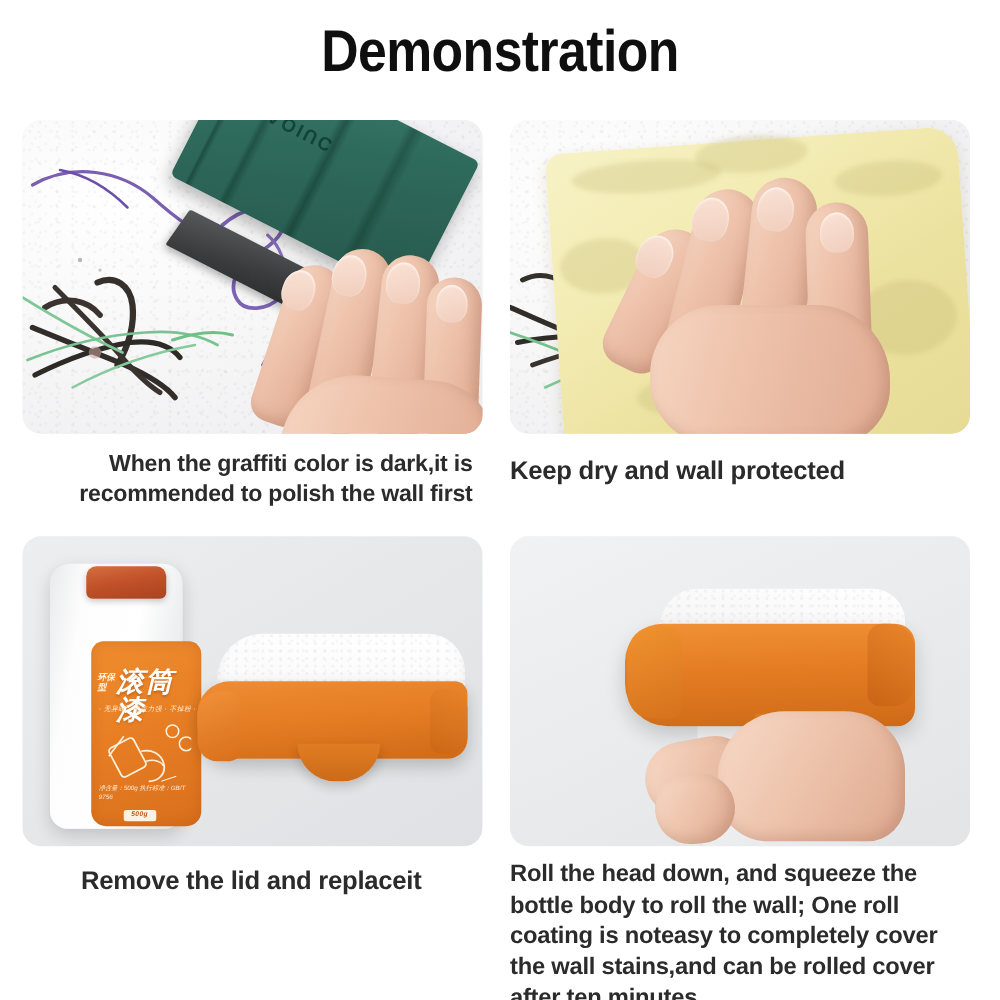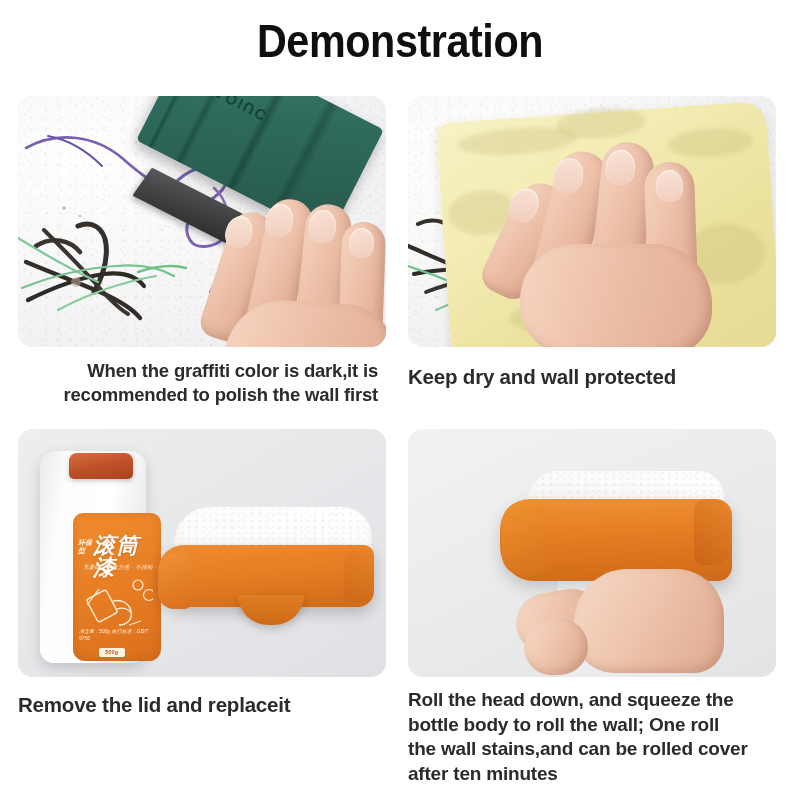--- a/index.html
+++ b/index.html
@@ -59,21 +59,21 @@
   .caption {
     font-size: 18.5px;
     font-weight: bold;
     line-height: 1.32;
     color: #2b2b2b;
     padding-top: 12px;
     letter-spacing: -0.2px;
   }
   .cap-c1 { text-align: right; width: 360px; font-size: 18.5px; }
   .cap-c2 { text-align: left; width: 368px; font-size: 20.5px; padding-top: 16px; }
-  .cap-c3 { text-align: left; width: 366px; font-size: 20.5px; padding-top: 14px; line-height: 1.35;}
+  .cap-c3 { text-align: center; width: 366px; font-size: 20.5px; padding-top: 14px; line-height: 1.35;}
   .cap-c4 { text-align: left; width: 372px; font-size: 19px; padding-top: 11px; line-height: 1.30; }
 
   .steps .step-lower { margin-top: 21px; }
 
   
   .wall-bg {
     position: absolute; inset: 0;
     background:
       radial-gradient(ellipse at 20% 25%, #ffffff 0%, #f7f7f8 45%, #ececee 100%);
   }
@@ -532,18 +532,19 @@
       <div class="hand4">
         <div class="thumb4" style="left:0px;  top:34px; width:86px; height:60px; transform:rotate(-10deg);"></div>
         <div class="thumb4" style="left:58px; top:12px; width:150px;height:104px; border-radius:54px 48px 30px 40px;"></div>
         <div class="thumb4" style="left:8px;  top:62px; width:64px; height:56px; transform:rotate(-4deg);"></div>
       </div>
     </div>
 
     <div class="caption cap-c4">
       <div>Roll the head down, and squeeze the</div>
       <div>bottle body to roll the wall; One roll</div>
+      <div>coating is noteasy to completely cover</div>
       <div>the wall stains,and can be rolled cover</div>
       <div>after ten minutes</div>
     </div>
   </div>
 
 </div>
 
 </body></html>

